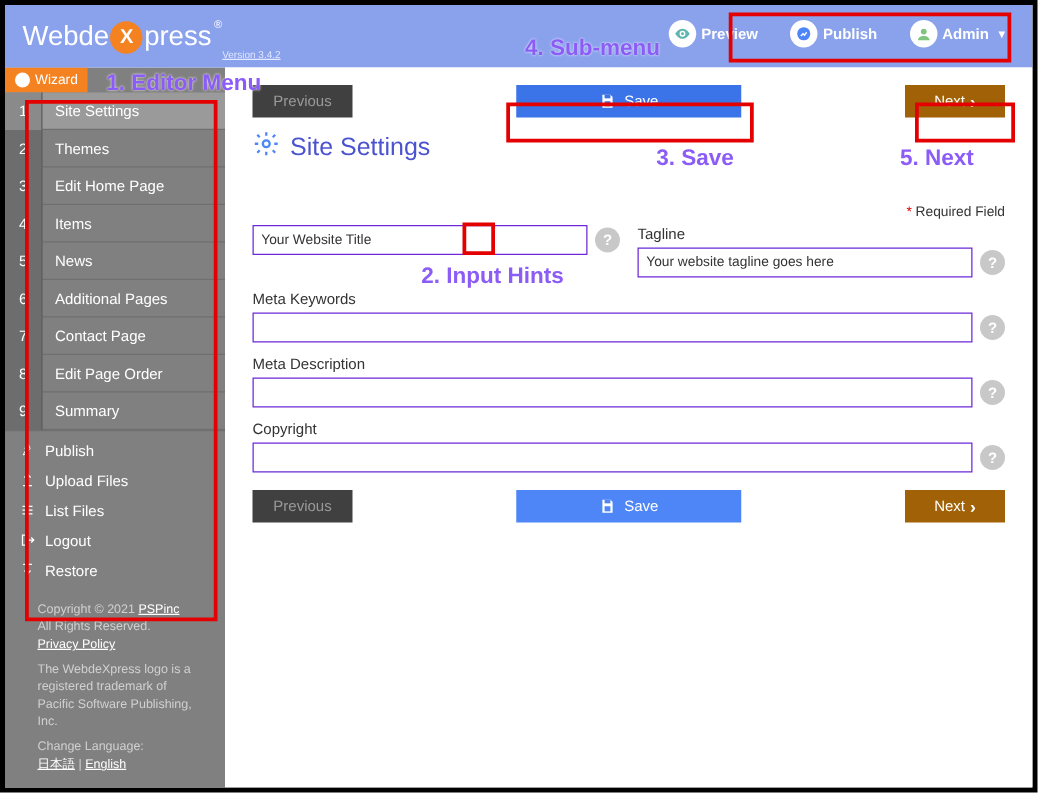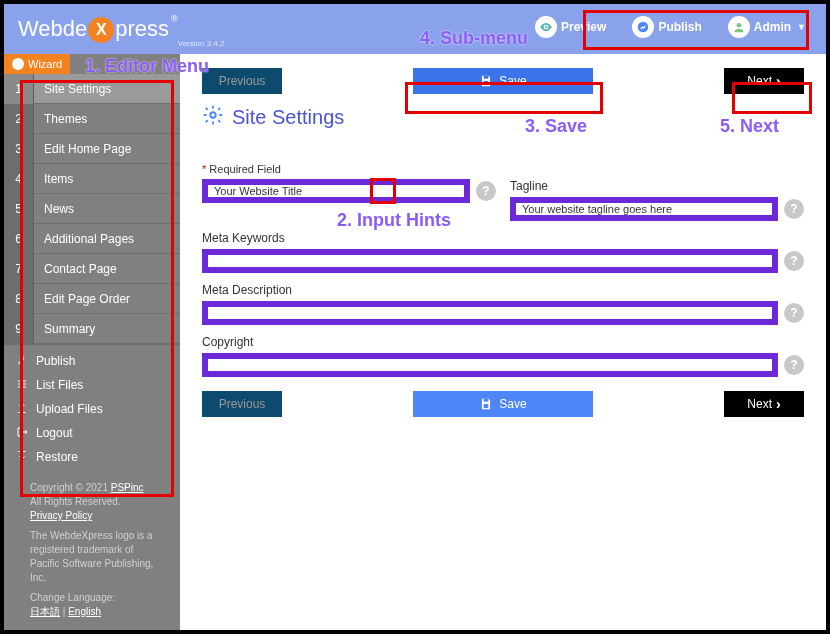--- a/index.html
+++ b/index.html
@@ -18,21 +18,21 @@
     position: relative;
   }
   .logo { display:flex; align-items:center; color:#fff; font-size:22px; font-weight:300; }
   .logo .x {
     display:inline-flex; align-items:center; justify-content:center;
     width:26px; height:26px; background:#f58220; border-radius:50%;
     color:#fff; font-weight:700; font-size:16px; margin:0 1px;
     position:relative; top:1px;
   }
   .logo .reg { font-size:9px; position:relative; top:-10px; left:2px; }
-  .logo .ver { font-size:8px; color:#e0e7ff; margin-left:2px; align-self:flex-end; position:relative; top:6px; }
+  .logo .ver { font-size:8px; color:#e0e7ff; margin-left:2px; align-self:flex-end; position:relative; top:6px;text-decoration:underline; }
   .topright { position:absolute; right:14px; top:8px; display:flex; gap:14px; align-items:flex-end; }
   .tbtn {
     display:flex; align-items:center; gap:4px;
     color:#fff; font-size:12px; font-weight:600;
     padding:4px 6px; cursor:pointer;
   }
   .cir {
     width:22px; height:22px; border-radius:50%; background:#fff;
     display:inline-flex; align-items:center; justify-content:center;
     color:#8aa1ec;
@@ -67,41 +67,41 @@
   .footer { font-size:10px; color:#d0d0d0; padding:8px 26px; line-height:1.4; }
   .footer a { color:#fff; text-decoration:underline; cursor:pointer; }
   .footer-block { margin-bottom:6px; }
 
   .content { flex:1; padding:14px 22px; background:#fff; position:relative; overflow:auto; }
   .rowbtns { display:flex; align-items:center; gap:8px; margin-bottom:10px; }
   .btn {
     height:26px; display:inline-flex; align-items:center; justify-content:center;
     font-size:12px; cursor:pointer; border:none; color:#fff;
   }
-  .btn-prev { width:80px; background:#0c4a6e; color:#999; cursor:default; }
+  .btn-prev { width:80px; background:#404040; color:#999; cursor:default; }
   .btn-save { width:180px; background:#4f86f7; gap:6px; }
   .btn-save.dark { background:#3b73e8; }
-  .btn-next { width:80px; background:#000000; gap:4px; }
+  .btn-next { width:80px; background:#a16207; gap:4px; }
   .btn-next .chev { font-size:14px; font-weight:bold; }
   .btn svg { width:14px; height:14px; fill:#fff; }
   .spaceflex { flex:1; }
 
   .pagetitle { display:flex; align-items:center; gap:8px; color:#4b53cf; font-size:20px; margin:6px 0 10px; }
   .gearicon svg { width:22px;height:22px; }
-  .req { font-size:11px; color:#333; margin-bottom:4px;margin-top:32px;}
+  .req { text-align:right; font-size:11px; color:#333; margin-bottom:4px;margin-top:32px;}
   .req .ast { color:#d00; }
 
   .formrow { display:flex; gap:14px; margin-bottom:10px; }
   .fld { flex:1; }
   .fld.full { flex: 0 0 100%; }
   .fld label { font-size:12px; color:#333; display:block; margin-bottom:4px; }
   .fld label .ast { color:#d00; }
   .inpwrap { display:flex; align-items:center; gap:6px; }
   .inpwrap input {
-    flex:1; height:24px; border:6px solid #6d28d9; padding:2px 6px; font-size:11px;
+    flex:1; height:24px; border:1px solid #6d28d9; padding:2px 6px; font-size:11px;
     color:#333; background:#fff;
   }
   .hint {
     width:20px;height:20px;border-radius:50%;background:#c8c8c8;color:#fff;
     display:inline-flex;align-items:center;justify-content:center;
     font-size:12px;font-weight:bold;cursor:pointer;
   }
 
   
   .anno-box { position:absolute; border:3px solid #e40000; pointer-events:none; }
@@ -197,29 +197,29 @@
     <div class="spacer"></div>
     <div class="actlist" id="actlist">
         <div class="actitem">
           <span><svg viewBox="0 0 24 24">
               <path d="M12 2c3 3 4 8 4 8l-4 4-4-4s1-5 4-8zM8 14l-3 6 6-3" fill="none" stroke="#fff" stroke-width="1.5"></path>
             </svg></span>
           <span>Publish</span>
         </div>
         <div class="actitem">
           <span><svg viewBox="0 0 24 24">
+              <path d="M12 3v12M7 8l5-5 5 5M5 21h14" fill="none" stroke="#fff" stroke-width="2"></path>
+            </svg></span>
+          <span>Upload Files</span>
+        </div>
+        <div class="actitem">
+          <span><svg viewBox="0 0 24 24">
               <path d="M4 6h16M4 12h16M4 18h16" stroke="#fff" stroke-width="2"></path>
             </svg></span>
           <span>List Files</span>
-        </div>
-        <div class="actitem">
-          <span><svg viewBox="0 0 24 24">
-              <path d="M12 3v12M7 8l5-5 5 5M5 21h14" fill="none" stroke="#fff" stroke-width="2"></path>
-            </svg></span>
-          <span>Upload Files</span>
         </div>
         <div class="actitem">
           <span><svg viewBox="0 0 24 24">
               <path d="M10 4H4v16h6M14 12h8M18 8l4 4-4 4" fill="none" stroke="#fff" stroke-width="2"></path>
             </svg></span>
           <span>Logout</span>
         </div>
         <div class="actitem">
           <span><svg viewBox="0 0 24 24">
               <path d="M12 20v-12M7 13l5 5 5-5M5 3h14" fill="none" stroke="#fff" stroke-width="2"></path>

